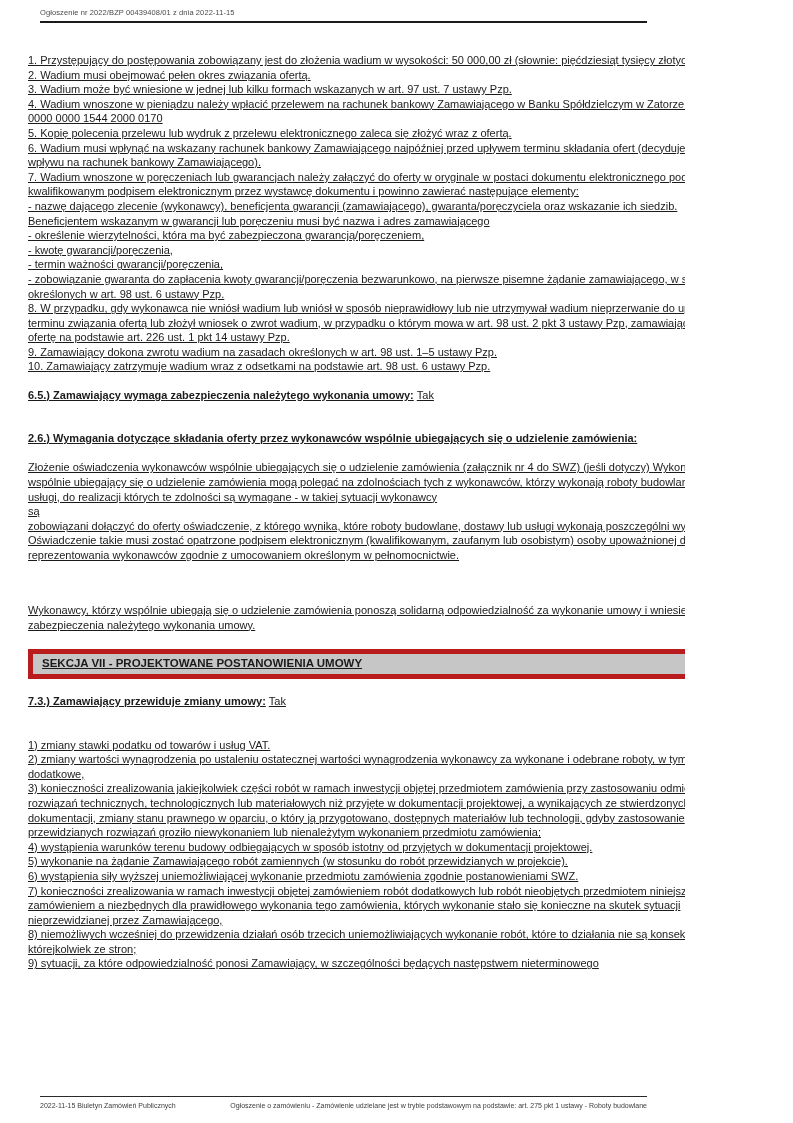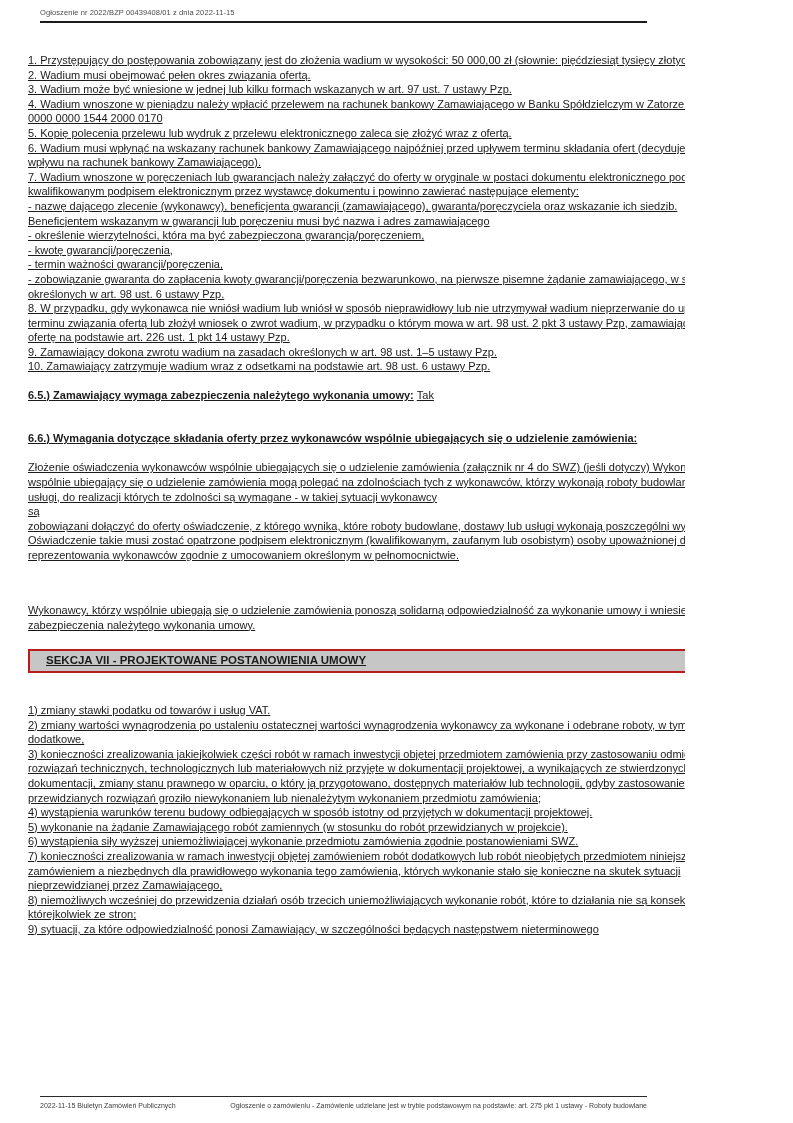--- a/index.html
+++ b/index.html
@@ -26,25 +26,25 @@
     text-decoration: underline;
   }
   .para { margin: 0 0 14px 0; white-space: pre-line; }
   .gap-lg { margin-top: 26px; }
   .labeled strong { font-weight: bold; margin-top: 32px; }
   .labeled .value { margin-left: 3px; }
   .block-label { display: block; font-weight: bold; }
   .body { white-space: pre-line; }
   .section-banner {
     background: #c6c6c6;
-    border: 2px solid #b91c1c;
+    border: 5px solid #b91c1c;
     font-weight: bold;
     font-size: 11.5px;
     line-height: 13px;
-    padding: 3px 5px 4px 16px;
+    padding: 3px 5px 4px 9px;
     margin: 17px 0 15px 0;
     white-space: nowrap;
   }
   .footer {
     position: absolute;
     left: 40px;
     right: 38px;
     top: 1096px;
     border-top: 1px solid #2a2a2a;
     padding-top: 5px;
@@ -78,32 +78,33 @@
 - kwotę gwarancji/poręczenia,
 - termin ważności gwarancji/poręczenia,
 - zobowiązanie gwaranta do zapłacenia kwoty gwarancji/poręczenia bezwarunkowo, na pierwsze pisemne żądanie zamawiającego, w sytuacjach określonych w art. 98 ust. 6 ustawy Pzp.
 8. W przypadku, gdy wykonawca nie wniósł wadium lub wniósł w sposób nieprawidłowy lub nie utrzymywał wadium nieprzerwanie do upływu terminu związania ofertą lub złożył wniosek o zwrot wadium, w przypadku o którym mowa w art. 98 ust. 2 pkt 3 ustawy Pzp, zamawiający odrzuci ofertę na podstawie art. 226 ust. 1 pkt 14 ustawy Pzp.
 9. Zamawiający dokona zwrotu wadium na zasadach określonych w art. 98 ust. 1–5 ustawy Pzp.
 10. Zamawiający zatrzymuje wadium wraz z odsetkami na podstawie art. 98 ust. 6 ustawy Pzp.</p>
 
     <p class="para labeled"><strong>6.5.) Zamawiający wymaga zabezpieczenia należytego wykonania umowy:</strong><span class="value">Tak</span></p>
 
     <div class="para">
-      <strong class="block-label">6.6.) Wymagania dotyczące składania oferty przez wykonawców wspólnie ubiegających się o udzielenie zamówienia:</strong>
+      <strong class="block-label">2.6.) Wymagania dotyczące składania oferty przez wykonawców wspólnie ubiegających się o udzielenie zamówienia:</strong>
       <div class="body">Złożenie oświadczenia wykonawców wspólnie ubiegających się o udzielenie zamówienia (załącznik nr 4 do SWZ) (jeśli dotyczy) Wykonawcy wspólnie ubiegający się o udzielenie zamówienia mogą polegać na zdolnościach tych z wykonawców, którzy wykonają roboty budowlane lub usługi, do realizacji których te zdolności są wymagane - w takiej sytuacji wykonawcy
 są
 zobowiązani dołączyć do oferty oświadczenie, z którego wynika, które roboty budowlane, dostawy lub usługi wykonają poszczególni wykonawcy. Oświadczenie takie musi zostać opatrzone podpisem elektronicznym (kwalifikowanym, zaufanym lub osobistym) osoby upoważnionej do reprezentowania wykonawców zgodnie z umocowaniem określonym w pełnomocnictwie.</div>
     </div>
 
     <p class="para gap-lg">Wykonawcy, którzy wspólnie ubiegają się o udzielenie zamówienia ponoszą solidarną odpowiedzialność za wykonanie umowy i wniesienie zabezpieczenia należytego wykonania umowy.</p>
 
 
     <div class="section-banner">SEKCJA VII - PROJEKTOWANE POSTANOWIENIA UMOWY</div>
 
 
+    <p class="para labeled"><strong>7.3.) Zamawiający przewiduje zmiany umowy:</strong><span class="value">Tak</span></p>
 
     <div class="para">
       <div class="body">1) zmiany stawki podatku od towarów i usług VAT.
 2) zmiany wartości wynagrodzenia po ustaleniu ostatecznej wartości wynagrodzenia wykonawcy za wykonane i odebrane roboty, w tym roboty dodatkowe,
 3) konieczności zrealizowania jakiejkolwiek części robót w ramach inwestycji objętej przedmiotem zamówienia przy zastosowaniu odmiennych rozwiązań technicznych, technologicznych lub materiałowych niż przyjęte w dokumentacji projektowej, a wynikających ze stwierdzonych wad tej dokumentacji, zmiany stanu prawnego w oparciu, o który ją przygotowano, dostępnych materiałów lub technologii, gdyby zastosowanie przewidzianych rozwiązań groziło niewykonaniem lub nienależytym wykonaniem przedmiotu zamówienia;
 4) wystąpienia warunków terenu budowy odbiegających w sposób istotny od przyjętych w dokumentacji projektowej.
 5) wykonanie na żądanie Zamawiającego robót zamiennych (w stosunku do robót przewidzianych w projekcie).
 6) wystąpienia siły wyższej uniemożliwiającej wykonanie przedmiotu zamówienia zgodnie postanowieniami SWZ.
 7) konieczności zrealizowania w ramach inwestycji objętej zamówieniem robót dodatkowych lub robót nieobjętych przedmiotem niniejszego zamówieniem a niezbędnych dla prawidłowego wykonania tego zamówienia, których wykonanie stało się konieczne na skutek sytuacji
 nieprzewidzianej przez Zamawiającego,

